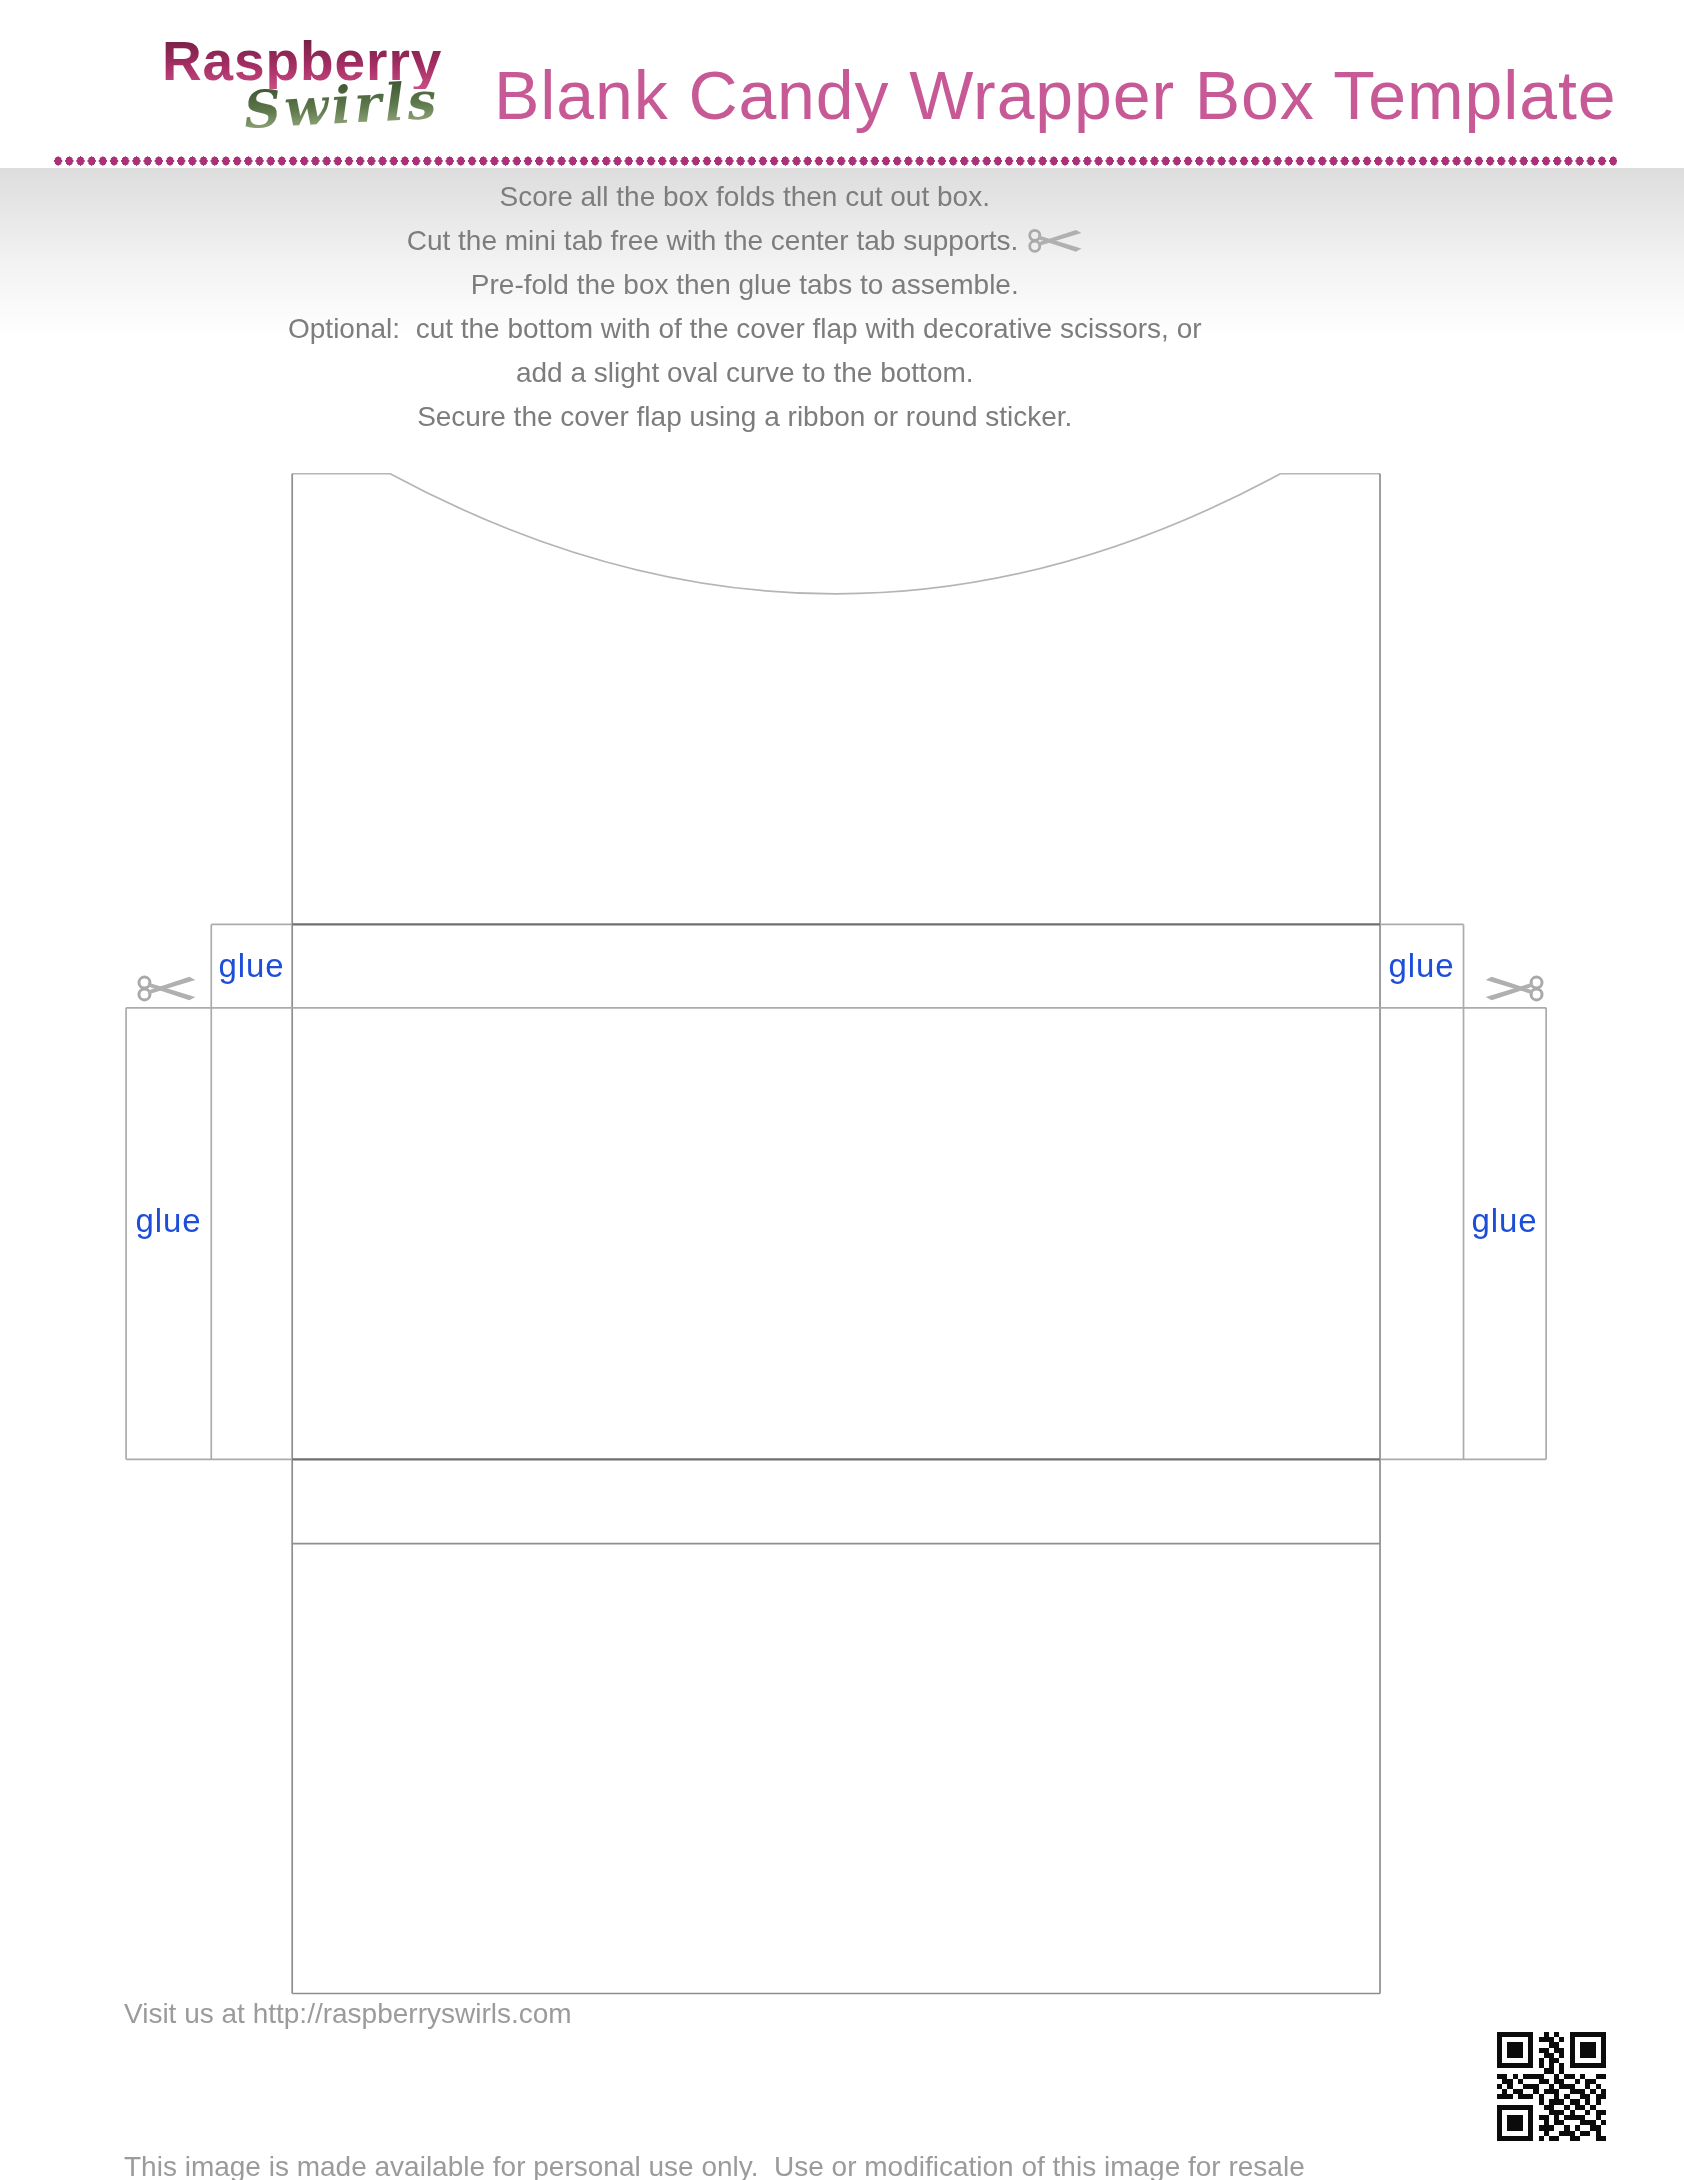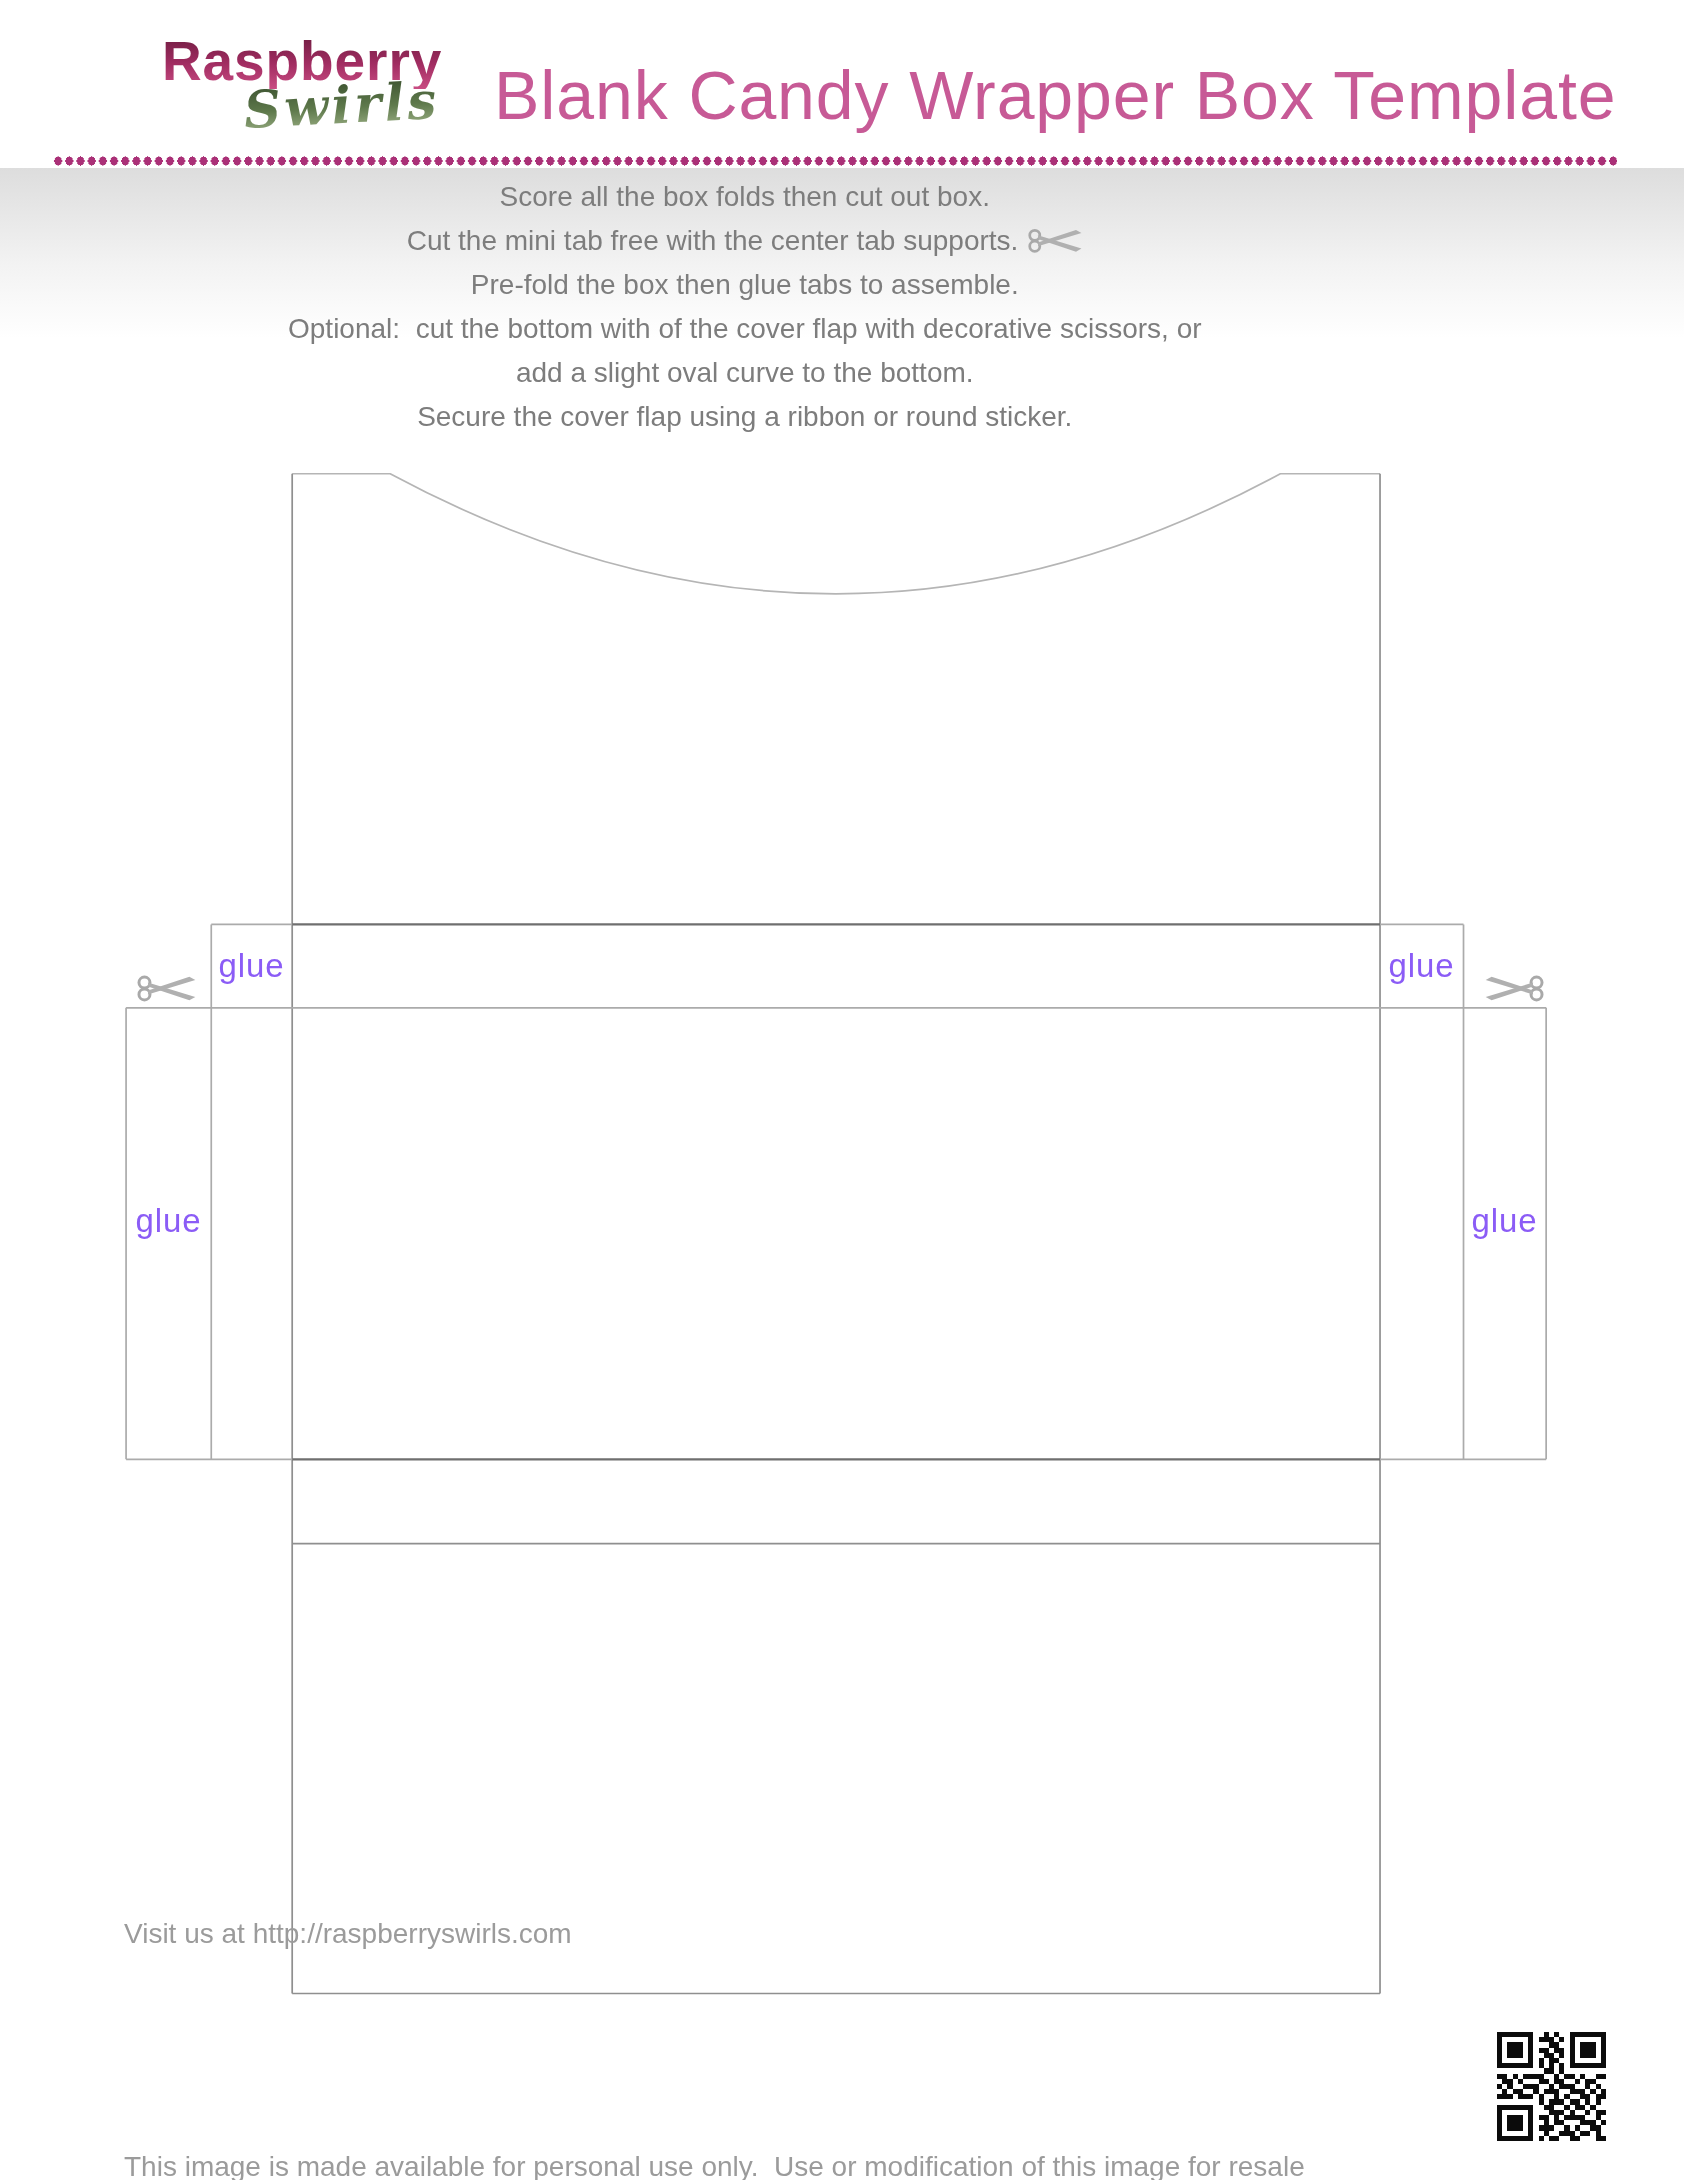--- a/index.html
+++ b/index.html
@@ -31,26 +31,26 @@
     background:linear-gradient(180deg,#dddddd 0%,#f2f2f2 55%,#ffffff 100%);}
 
   
   .instructions{position:absolute;left:288px;top:175px;color:#7d7d7d;font-size:28px;}
   .instr-line{height:44px;line-height:44px;white-space:pre;text-align:center;}
   .instr-scissors{vertical-align:middle;margin-left:8.5px;transform:translateY(-1.7px);}
 
   
   .template-svg{position:absolute;left:0;top:0;width:1685px;height:2181px;}
   .glue-label{position:absolute;display:flex;align-items:center;justify-content:center;
-    color:#8b5cf6;font-size:33px;letter-spacing:0.9px;}
+    color:#1d4ed8;font-size:33px;letter-spacing:0.9px;}
   .scissors{position:absolute;}
   .scissors.flip{transform:scaleX(-1);}
 
   
-  .footer-visit{position:absolute;left:124px;top:1918px;font-size:28px;color:#9b9b9b;white-space:pre;}
+  .footer-visit{position:absolute;left:124px;top:1998px;font-size:28px;color:#9b9b9b;white-space:pre;}
   .footer-license{position:absolute;left:124px;top:2072px;font-size:28px;color:#9b9b9b;line-height:38px;white-space:pre;}
   #qr{position:absolute;left:1497px;top:2032px;width:109px;height:109px;
       display:grid;grid-template-columns:repeat(21,1fr);grid-template-rows:repeat(21,1fr);}
   #qr .qm{background:#0b0b0b;}
 </style>
 </head>
 <body>
 
 <div class="page">
 

